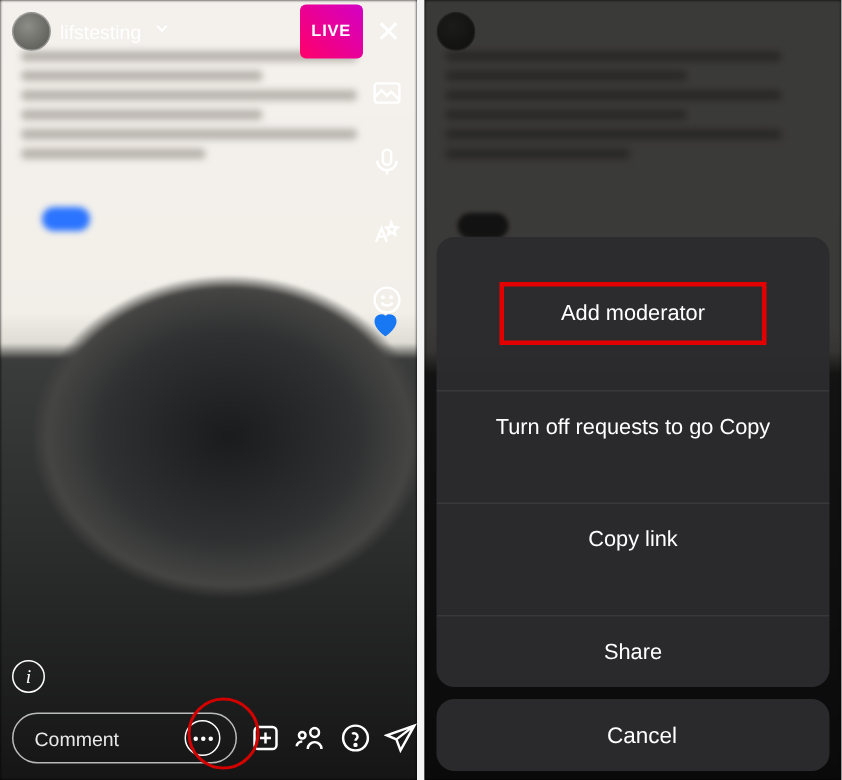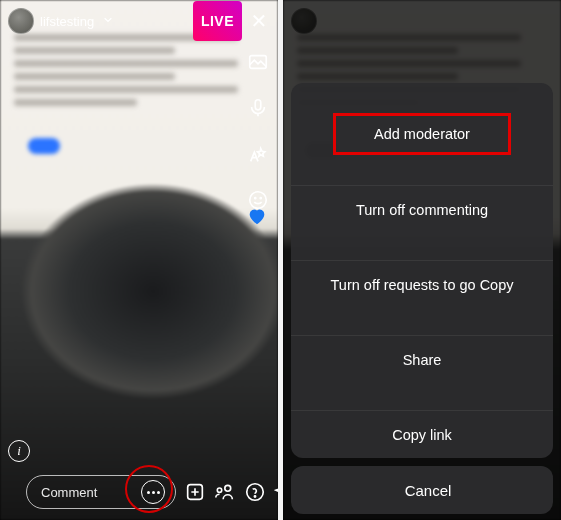--- a/index.html
+++ b/index.html
@@ -44,21 +44,21 @@
   .avatar {
     width: 26px; height: 26px; border-radius: 50%;
     background: radial-gradient(circle at 40% 35%, #8d8d88, #55554f);
     border: 1px solid rgba(255,255,255,.3);
   }
   .username { font-size: 13px; font-weight: 500; color: #fff; }
   .chev { margin-left: 2px; }
   .live-badge {
     margin-left: auto;
     background: linear-gradient(45deg,#ff0169,#d300c5);
-    color: #fff; font-size: 14px; font-weight: 700;
+    color: #fff; font-size: 11px; font-weight: 700;
     padding: 12px 8px; border-radius: 4px; letter-spacing: .5px;
   }
   .close-x { width: 22px; text-align: center; font-size: 20px; font-weight: 300; }
 
   .right-rail {
     position: absolute; right: 6px; top: 48px;
     display: flex; flex-direction: column; gap: 18px; align-items: center;
   }
   .rail-icon {
     width: 28px; height: 28px; display: flex; align-items: center; justify-content: center;
@@ -76,21 +76,21 @@
     color: #fff; font-size: 12.5px; line-height: 1.3;
   }
   .toast .info-ic {
     width: 22px; height: 22px; border-radius: 50%; border: 1.6px solid #fff;
     display:flex;align-items:center;justify-content:center;font-family:Georgia,serif;font-style:italic;font-size:13px;
     flex-shrink:0;
   }
 
   .bottom-bar {
     position: absolute; left: 0; right: 0; bottom: 6px; height: 44px;
-    display: flex; align-items: center; gap: 8px; padding: 0 26px;
+    display: flex; align-items: center; gap: 8px; padding: 0 8px;
   }
   .comment-pill {
     height: 34px; border-radius: 17px; border: 1px solid rgba(255,255,255,.7);
     display: flex; align-items: center; padding: 0 10px 0 14px; gap: 8px; color: #fff;
   }
   .comment-pill span { font-size: 13px; opacity: .9; }
   .dots-btn {
     width: 24px; height: 24px; border-radius: 50%; border: 1.4px solid #fff;
     display:flex;align-items:center;justify-content:center;gap:2px;
   }
@@ -264,29 +264,26 @@
   </div>
   <div class="overlay"></div>
 
   <div class="sheet">
     <div class="sheet-group">
       <div class="sheet-item">
         <span>Add moderator</span>
         <div class="red-box"></div>
       </div>
       <div class="sheet-item">
-        <span>Turn off commenting</span>
-      </div>
-      <div class="sheet-item">
         <span>Turn off requests to go Copy</span>
       </div>
       <div class="sheet-item">
+        <span>Copy link</span>
+      </div>
+      <div class="sheet-item">
         <span>Share</span>
-      </div>
-      <div class="sheet-item">
-        <span>Copy link</span>
       </div>
     </div>
     <div class="sheet-cancel">
       <span>Cancel</span>
     </div>
   </div>
 </div>
 
 </body></html>

